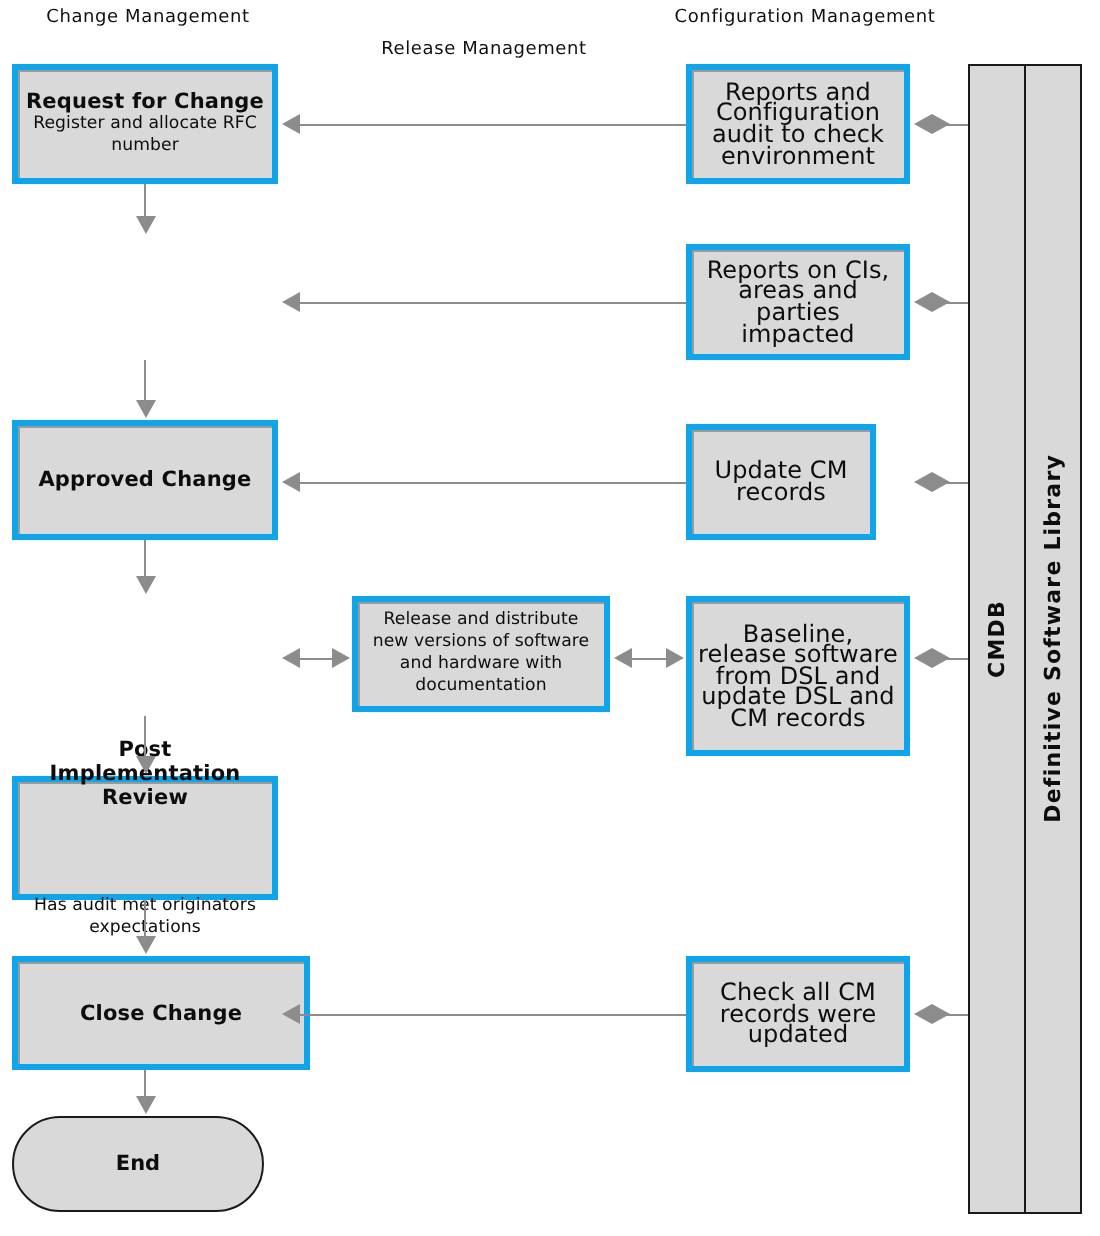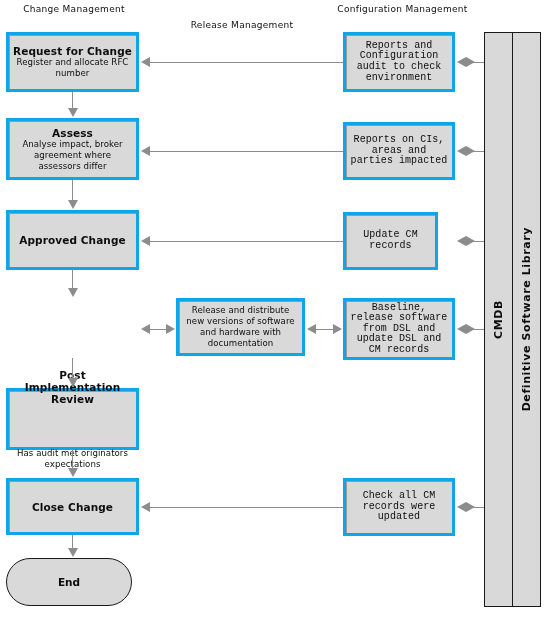--- a/index.html
+++ b/index.html
@@ -44,21 +44,21 @@
     line-height:12px;
     letter-spacing:.1px;
   }
   .box .sub{
     font-size:8.6px;
     line-height:11px;
     letter-spacing:.05px;
     margin-top:0px;
   }
   .box.plain .sub{font-size:8.6px;}
-  .box.cm .sub{font-size:10px;line-height:10.6px;font-family:Liberation Mono, monospace;}
+  .box.cm .sub{font-size:12px;line-height:10.6px;}
 
   
   .terminator{
     position:absolute;
     box-sizing:border-box;
     background:#d9d9d9;
     border:1px solid #1a1a1a;
     border-radius:26px;
     display:flex;align-items:center;justify-content:center;
     font-weight:bold;font-size:10.5px;color:#0d0d0d;
@@ -106,36 +106,32 @@
 
   <div class="col-head" style="left:4px;top:4px;width:140px;">Change Management</div>
   <div class="col-head" style="left:172px;top:20px;width:140px;">Release Management</div>
   <div class="col-head" style="left:330px;top:4px;width:145px;">Configuration Management</div>
 
   <div class="box" style="left:6px;top:32px;width:133px;height:60px;">
     <div class="ttl">Request for Change</div>
     <div class="sub">Register and allocate RFC number</div>
   </div>
 
-  <div class="box" style="left:6px;top:118px;width:133px;height:62px;">
-    <div class="ttl">Assess</div>
-    <div class="sub">Analyse impact, broker agreement where assessors differ</div>
-  </div>
 
   <div class="box" style="left:6px;top:210px;width:133px;height:60px;">
     <div class="ttl">Approved Change</div>
   </div>
 
 
   <div class="box" style="left:6px;top:388px;width:133px;height:62px;gap:43px;">
     <div class="ttl">Post Implementation Review</div>
     <div class="sub">Has audit met originators expectations</div>
   </div>
 
-  <div class="box" style="left:6px;top:478px;width:133px;height:57px;">
+  <div class="box" style="left:6px;top:478px;width:149px;height:57px;">
     <div class="ttl">Close Change</div>
   </div>
 
   <div class="terminator" style="left:6px;top:558px;width:126px;height:48px;">
     <span>End</span>
   </div>
 
   <div class="box plain" style="left:176px;top:298px;width:129px;height:58px;">
     <div class="sub">Release and distribute new versions of software and hardware with documentation</div>
   </div>
@@ -145,21 +141,21 @@
   </div>
 
   <div class="box cm" style="left:343px;top:122px;width:112px;height:58px;">
     <div class="sub">Reports on CIs, areas and parties impacted</div>
   </div>
 
   <div class="box cm" style="left:343px;top:212px;width:95px;height:58px;">
     <div class="sub">Update CM records</div>
   </div>
 
-  <div class="box cm" style="left:343px;top:298px;width:112px;height:62px;">
+  <div class="box cm" style="left:343px;top:298px;width:112px;height:80px;">
     <div class="sub">Baseline, release software from DSL and update DSL and CM records</div>
   </div>
 
   <div class="box cm" style="left:343px;top:478px;width:112px;height:58px;">
     <div class="sub">Check all CM records were updated</div>
   </div>
 
   <div class="store-wrap" style="left:484px;top:32px;width:57px;height:575px;">
     <div class="store-col" style="width:28px;">
       <span class="vlabel">CMDB</span>

